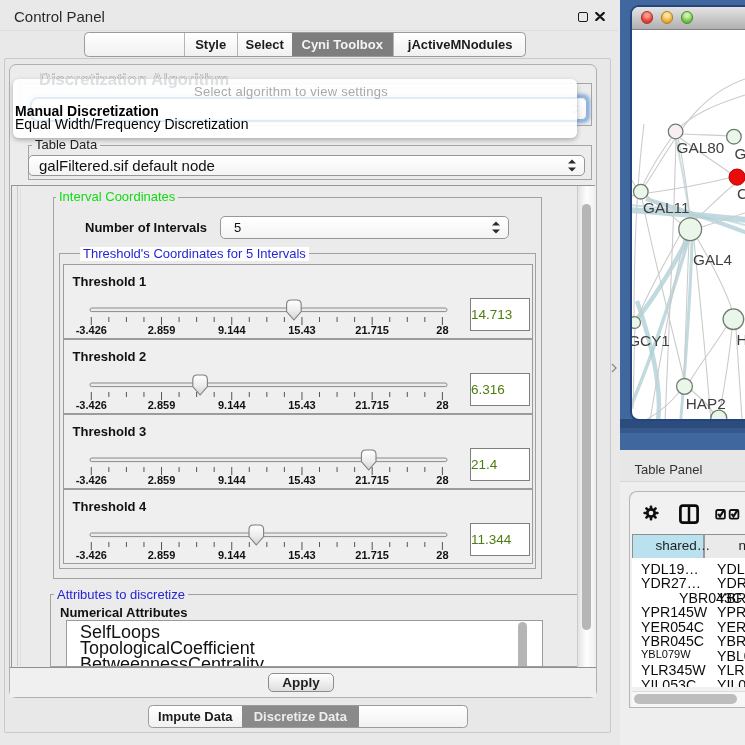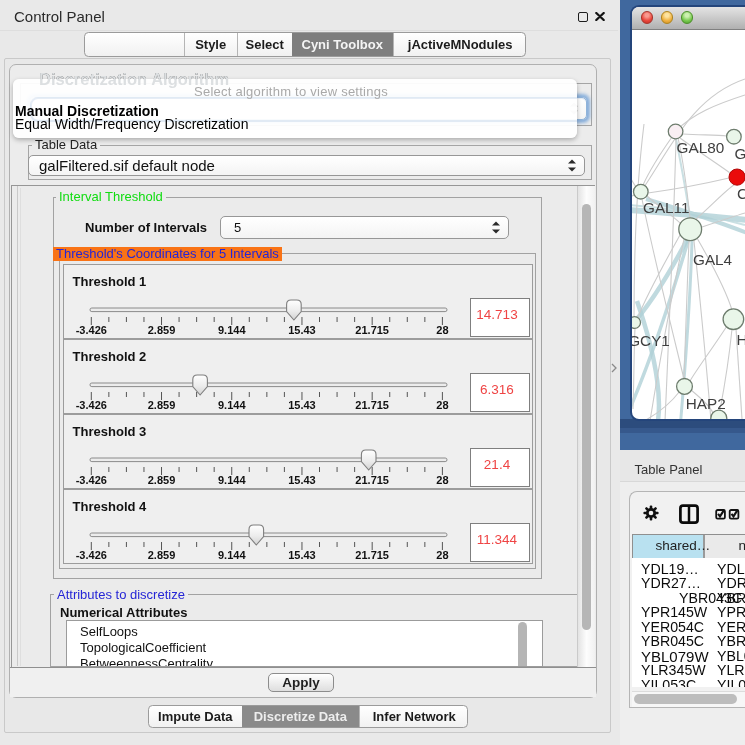--- a/index.html
+++ b/index.html
@@ -12,22 +12,22 @@
          background:linear-gradient(#ffffff,#f4f4f4);box-sizing:border-box;}
   .combo .ctext{position:absolute;left:10px;top:50%;transform:translateY(-50%);
         font-size:13px;color:#111;}
   .updown{position:absolute;right:8px;top:50%;transform:translateY(-50%);width:8px;height:13px;}
   .updown:before,.updown:after{content:"";position:absolute;left:0;border-left:4px solid transparent;
         border-right:4px solid transparent;}
   .updown:before{top:0.5px;border-bottom:4.5px solid #2a2a2a;}
   .updown:after{bottom:0.5px;border-top:4.5px solid #2a2a2a;}
   .seg{position:absolute;top:0;height:100%;box-sizing:border-box;display:flex;
        align-items:center;justify-content:center;font-size:13px;color:#1c1c1c;font-weight:bold;}
-  .tickfield{position:absolute;box-sizing:border-box;width:60px;height:39px;background:#fff;
-       border:1px solid #7f7f7f;font-size:13.5px;color:#ef4444;text-align:center;
+  .tickfield{position:absolute;box-sizing:border-box;width:60px;height:33px;background:#fff;
+       border:1px solid #7f7f7f;font-size:13.5px;color:#4d7c0f;text-align:left;
        line-height:31px;padding-right:6px;}
 </style>
 </head>
 <body>
 
 <div class="abs" style="left:0;top:0;width:620px;height:745px;background:#e9e9e9;"></div>
 <div class="abs" style="left:0;top:29.5px;width:618px;height:1px;background:#dedede;"></div>
 <div class="abs" style="left:14px;top:7.5px;font-size:15px;color:#2b2b2b;">Control Panel</div>
 
 <div class="abs" style="left:577.5px;top:11.5px;width:8.8px;height:8.3px;border:1.5px solid #1d1d1d;border-radius:2px;"></div>
@@ -69,30 +69,30 @@
   <div class="ctext" style="font-size:15px;">galFiltered.sif default node</div>
   <div class="updown"></div>
 </div>
 
 <div class="abs" style="left:11px;top:184.5px;width:584px;height:483px;border:1px solid #969696;background:#ebebeb;box-sizing:border-box;"></div>
 
 <div class="abs" style="left:16.5px;top:186px;width:1px;height:480px;background:#c9c9c9;"></div>
 <div class="abs" style="left:20px;top:188px;width:1px;height:478px;background:#dedede;"></div>
 
 <div class="abs" style="left:53px;top:197px;width:489px;height:382px;border:1px solid #a2a2a2;box-sizing:border-box;"></div>
-<div class="grouptitle" style="left:56px;top:190px;color:#10dc10;background:#ebebeb;">Interval Threshold</div>
+<div class="grouptitle" style="left:56px;top:190px;color:#10dc10;background:#ebebeb;">Interval Coordinates</div>
 
 <div class="abs" style="left:85px;top:220px;font-size:13px;font-weight:bold;color:#111;">Number of Intervals</div>
 <div class="combo" style="left:220px;top:216px;width:289px;height:22.5px;">
   <div class="ctext" style="left:13px;">5</div>
   <div class="updown"></div>
 </div>
 
 <div class="abs" style="left:59px;top:253px;width:477px;height:316px;border:1px solid #a2a2a2;box-sizing:border-box;"></div>
-<div class="grouptitle" style="left:53px;top:246.5px;color:#2525d6;background:#f97316;">Threshold's Coordinates for 5 Intervals</div>
+<div class="grouptitle" style="left:80px;top:246.5px;color:#2525d6;background:#ffffff;">Threshold's Coordinates for 5 Intervals</div>
 
 <div id="thresholds">
     <div class="abs" style="left:63px;top:264px;width:470px;height:75px;background:#efefef;border:1px solid #9c9c9c;box-sizing:border-box;"><svg width="470" height="75" viewBox="0 0 470 75">
         <text x="8.6" y="21" font-size="13" font-weight="bold" fill="#111" font-family="Liberation Sans">Threshold 1</text>
         <rect x="26" y="43" width="357" height="3.6" rx="1.8" fill="#ececec" stroke="#8a8a8a" stroke-width="1"></rect>
         <line x1="27.3" y1="52" x2="27.3" y2="60" stroke="#555" stroke-width="1"></line>
         <line x1="44.855000000000004" y1="52" x2="44.855000000000004" y2="57" stroke="#555" stroke-width="1"></line>
         <line x1="62.41" y1="52" x2="62.41" y2="57" stroke="#555" stroke-width="1"></line>
         <line x1="79.965" y1="52" x2="79.965" y2="57" stroke="#555" stroke-width="1"></line>
         <line x1="97.52" y1="52" x2="97.52" y2="60" stroke="#555" stroke-width="1"></line>
@@ -243,37 +243,36 @@
           </linearGradient>
         </defs>
         <path d="M185,46.5 L185,39.4 Q185,35 189.4,35 L195.20000000000002,35 Q199.60000000000002,35 199.60000000000002,39.4 L199.60000000000002,46.5 L192.3,55 Z" fill="url(#thg3)" stroke="#7f7f7f" stroke-width="1.1"></path>
       </svg><div class="tickfield" style="position:absolute;left:406px;top:33px;">11.344</div></div>
   </div>
 
 <div class="abs" style="left:50px;top:594px;width:542px;height:73px;border:1px solid #a2a2a2;box-sizing:border-box;"></div>
 <div class="grouptitle" style="left:54px;top:587.5px;color:#2525d6;background:#ebebeb;">Attributes to discretize</div>
 <div class="abs" style="left:60px;top:605px;font-size:13px;font-weight:bold;color:#111;">Numerical Attributes</div>
 <div class="abs" style="left:66px;top:620px;width:477px;height:47px;background:#fff;border:1px solid #9b9b9b;box-sizing:border-box;overflow:hidden;">
-  <div class="abs" style="left:13px;top:3px;font-size:13px;color:#111;line-height:16.2px;">SelfLoops<br>TopologicalCoefficient<br>BetweennessCentrality</div>
+  <div class="abs" style="left:13px;top:3px;font-size:18px;color:#111;line-height:16.2px;">SelfLoops<br>TopologicalCoefficient<br>BetweennessCentrality</div>
   <div class="abs" style="left:451px;top:1px;width:9px;height:60px;background:#b5b5b5;border-radius:4.5px;"></div>
 </div>
 
 <div class="abs" style="left:577px;top:185.5px;width:17.5px;height:481px;background:linear-gradient(90deg,#e3e3e3,#fdfdfd 50%,#f1f1f1);border-left:1px solid #cacaca;box-sizing:border-box;"></div>
 <div class="abs" style="left:581.5px;top:204px;width:9px;height:426px;background:#b6b6b6;border-radius:4.5px;"></div>
 
 <div class="abs" style="left:10px;top:667px;width:586px;height:30px;background:#f0f0f0;border-top:1px solid #8f8f8f;box-sizing:border-box;"></div>
 <div class="abs" style="left:268px;top:672.5px;width:66px;height:19.5px;border:1px solid #8c8c8c;border-radius:5px;
      background:linear-gradient(#ffffff,#dedede);box-sizing:border-box;text-align:center;
      font-size:13.5px;font-weight:bold;color:#1f1f1f;line-height:18px;">Apply</div>
 
 <div class="abs" style="left:147.8px;top:704.7px;width:320px;height:23px;border:1px solid #9b9b9b;
      border-radius:4.5px;background:linear-gradient(#ffffff,#f1f1f1);box-sizing:border-box;overflow:hidden;">
   <div class="seg" style="left:0;width:93px;">Impute Data</div>
   <div class="seg" style="left:93px;width:117px;background:#8a8a8a;color:#ededed;">Discretize Data</div>
-  <div class="seg" style="left:210px;width:110px;border-left:1px solid #b5b5b5;">Infer Network</div>
 </div>
 
 <div class="abs" style="left:13px;top:78.5px;width:564px;height:59px;background:rgba(255,255,255,0.94);
      border-radius:6px;box-shadow:0 2px 5px rgba(0,0,0,0.28);"></div>
 <div class="abs" style="left:39px;top:70px;font-size:16.5px;font-weight:bold;color:#dcdfe1;">Discretization Algorithm</div>
 <div class="abs" style="left:30px;top:97px;width:555px;height:21px;border:2px solid rgba(140,175,215,0.22);border-radius:8px;"></div>
 <div class="abs" style="left:194px;top:83.5px;font-size:13px;color:#a9a9a9;letter-spacing:0.25px;">Select algorithm to view settings</div>
 <div class="abs" style="left:15px;top:102.5px;font-size:14px;font-weight:bold;color:#000;">Manual Discretization</div>
 <div class="abs" style="left:15px;top:116px;font-size:14px;color:#000;">Equal Width/Frequency Discretization</div>
 
@@ -388,21 +387,21 @@
     <div class="abs" style="left:9.5px;top:17.849999999999998px;font-size:14.2px;color:#0c0c0c;">YDR27…</div>
     <div class="abs" style="left:85.5px;top:17.849999999999998px;font-size:14.2px;color:#0c0c0c;">YDR27</div>
     <div class="abs" style="left:9.5px;top:32.3px;font-size:14.2px;color:#0c0c0c;margin-left:38px;">YBR043C</div>
     <div class="abs" style="left:85.5px;top:32.3px;font-size:14.2px;color:#0c0c0c;">YBR04</div>
     <div class="abs" style="left:9.5px;top:46.74999999999999px;font-size:14.2px;color:#0c0c0c;">YPR145W</div>
     <div class="abs" style="left:85.5px;top:46.74999999999999px;font-size:14.2px;color:#0c0c0c;">YPR14</div>
     <div class="abs" style="left:9.5px;top:61.19999999999999px;font-size:14.2px;color:#0c0c0c;">YER054C</div>
     <div class="abs" style="left:85.5px;top:61.19999999999999px;font-size:14.2px;color:#0c0c0c;">YER05</div>
     <div class="abs" style="left:9.5px;top:75.64999999999999px;font-size:14.2px;color:#0c0c0c;">YBR045C</div>
     <div class="abs" style="left:85.5px;top:75.64999999999999px;font-size:14.2px;color:#0c0c0c;">YBR04</div>
-    <div class="abs" style="left:9.5px;top:90.09999999999998px;font-size:15px;color:#0c0c0c;">YBL079W</div>
+    <div class="abs" style="left:9.5px;top:90.09999999999998px;font-size:11px;color:#0c0c0c;">YBL079W</div>
     <div class="abs" style="left:85.5px;top:90.09999999999998px;font-size:14.2px;color:#0c0c0c;">YBL07</div>
     <div class="abs" style="left:9.5px;top:104.54999999999998px;font-size:14.2px;color:#0c0c0c;">YLR345W</div>
     <div class="abs" style="left:85.5px;top:104.54999999999998px;font-size:14.2px;color:#0c0c0c;">YLR34</div>
     <div class="abs" style="left:9.5px;top:118.99999999999999px;font-size:14.2px;color:#0c0c0c;">YIL053C</div>
     <div class="abs" style="left:85.5px;top:118.99999999999999px;font-size:14.2px;color:#0c0c0c;">YIL05</div>
   </div>
 
 <div class="abs" style="left:631.5px;top:690.5px;width:113.5px;height:16.5px;background:#f7f7f7;border-top:1px solid #dcdcdc;box-sizing:border-box;"></div>
 <div class="abs" style="left:634px;top:694px;width:103px;height:10px;background:#bdbdbd;border-radius:5px;"></div>
 

